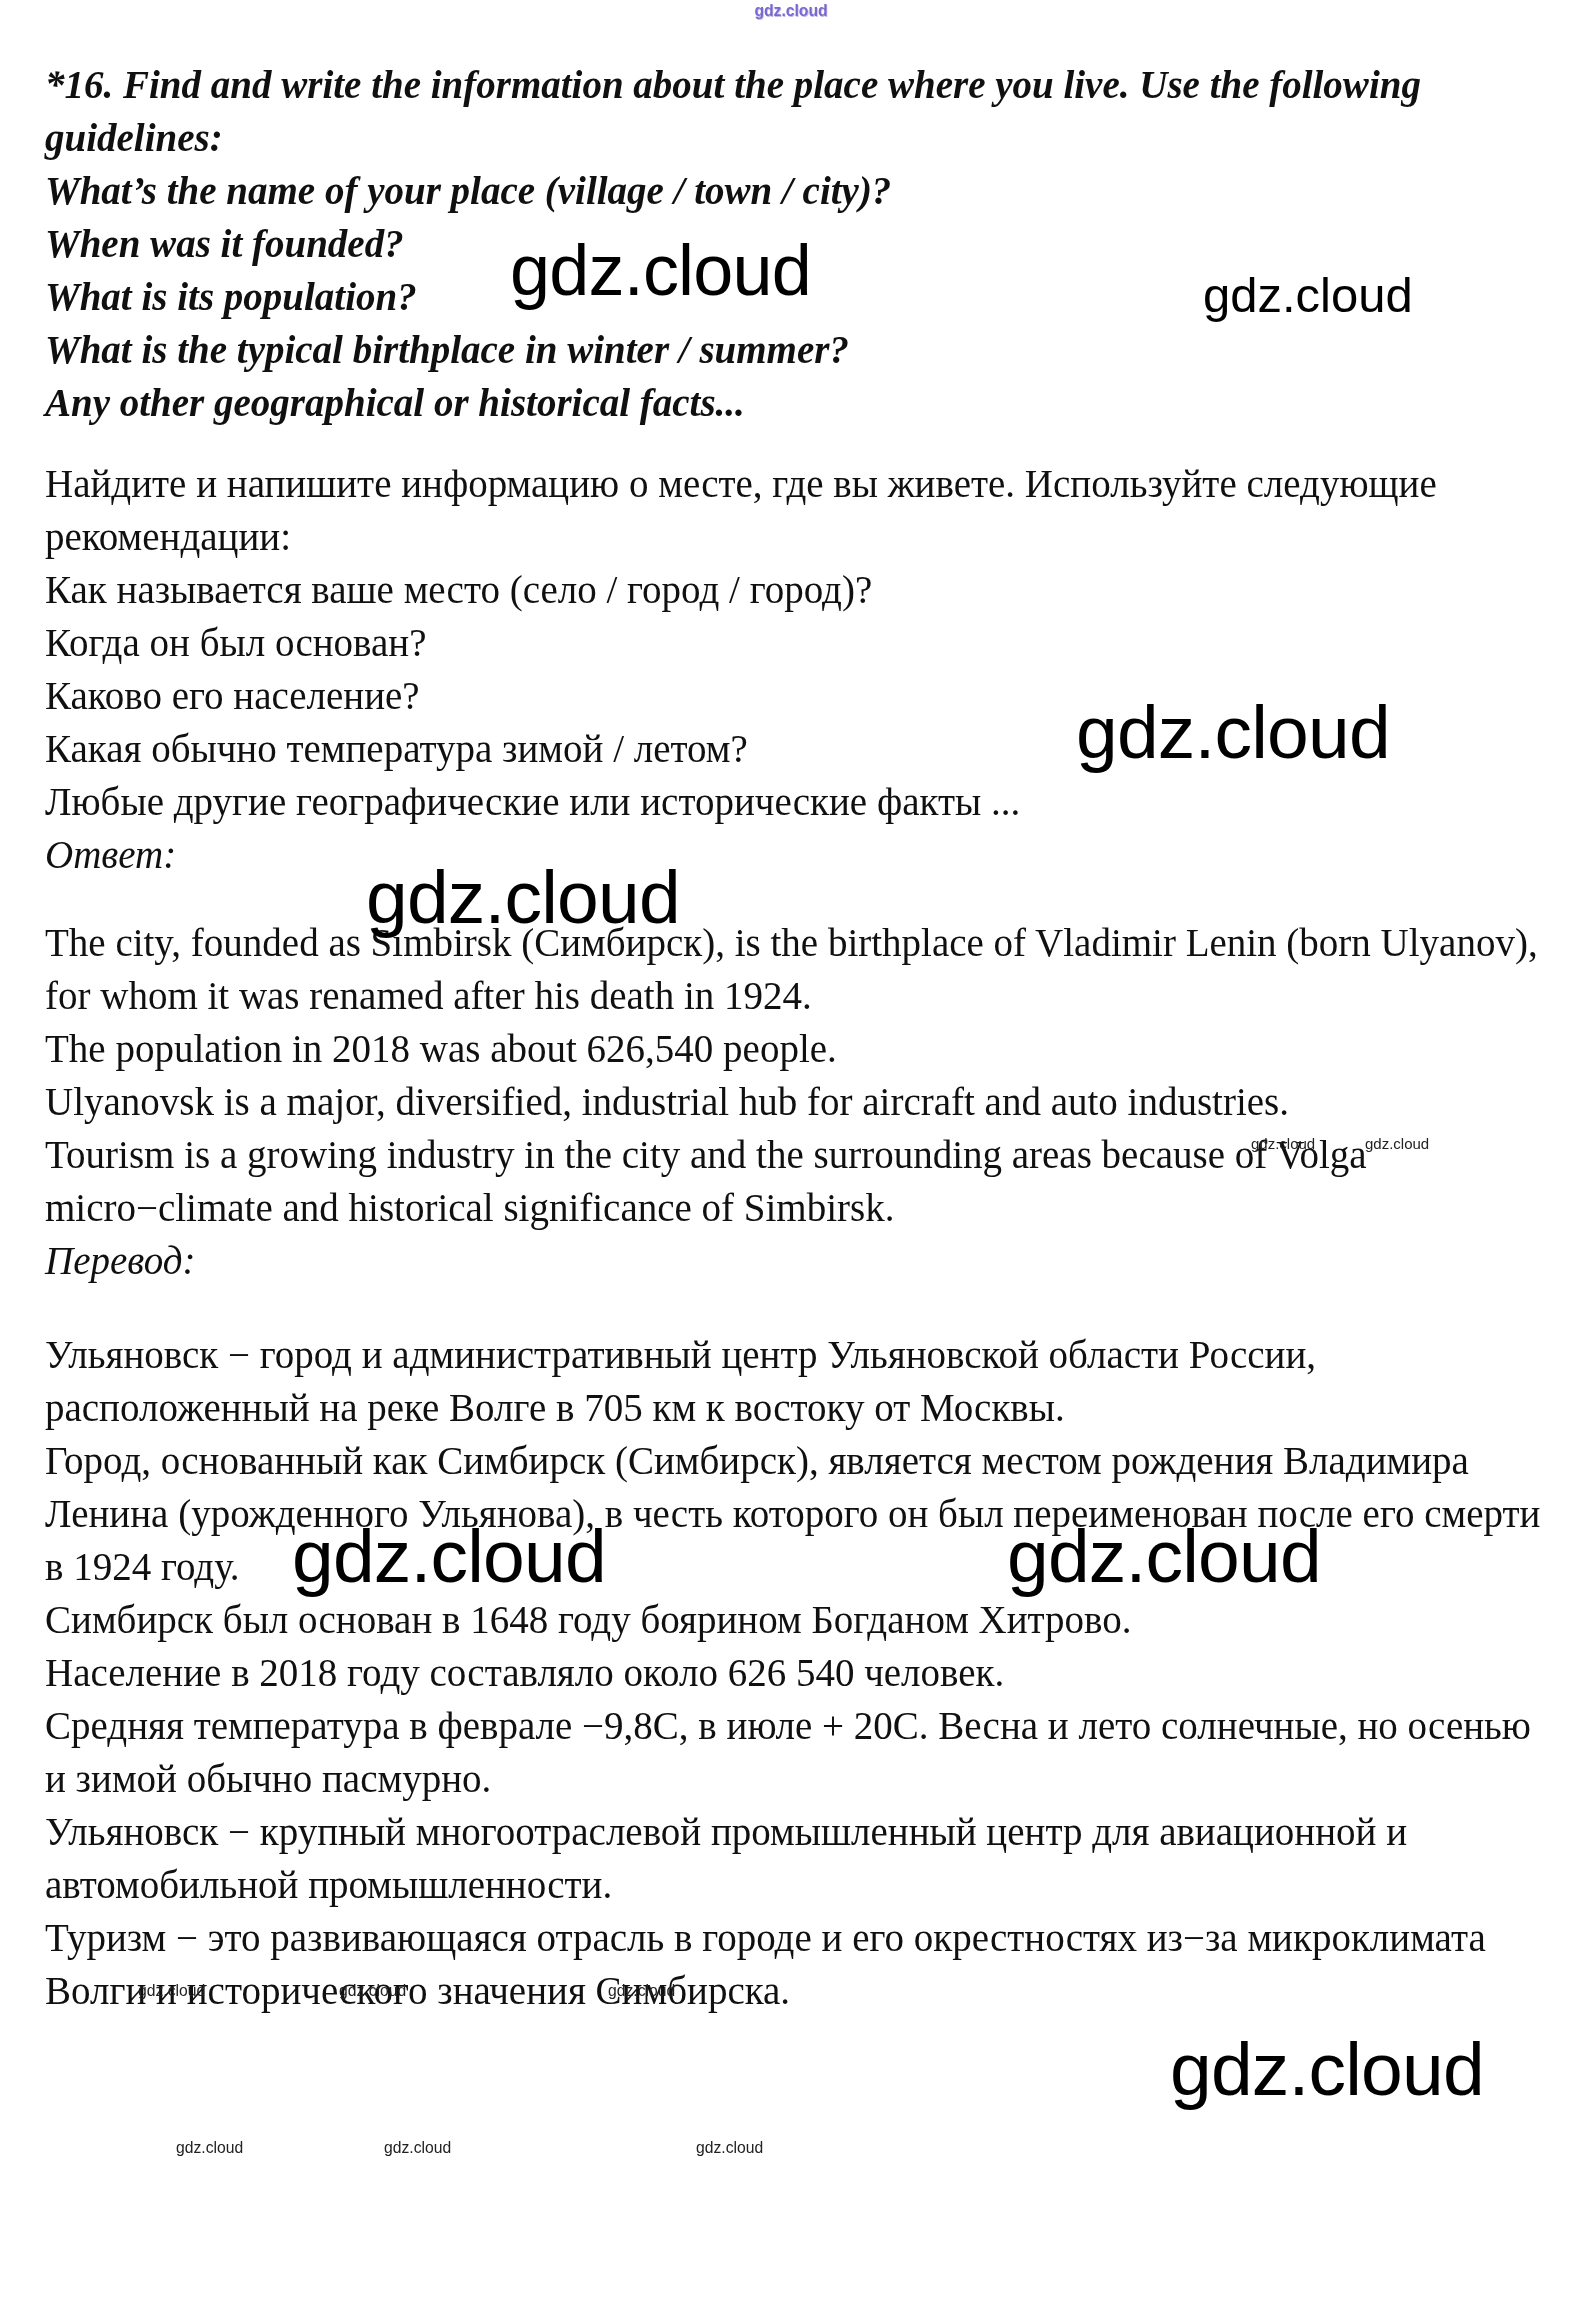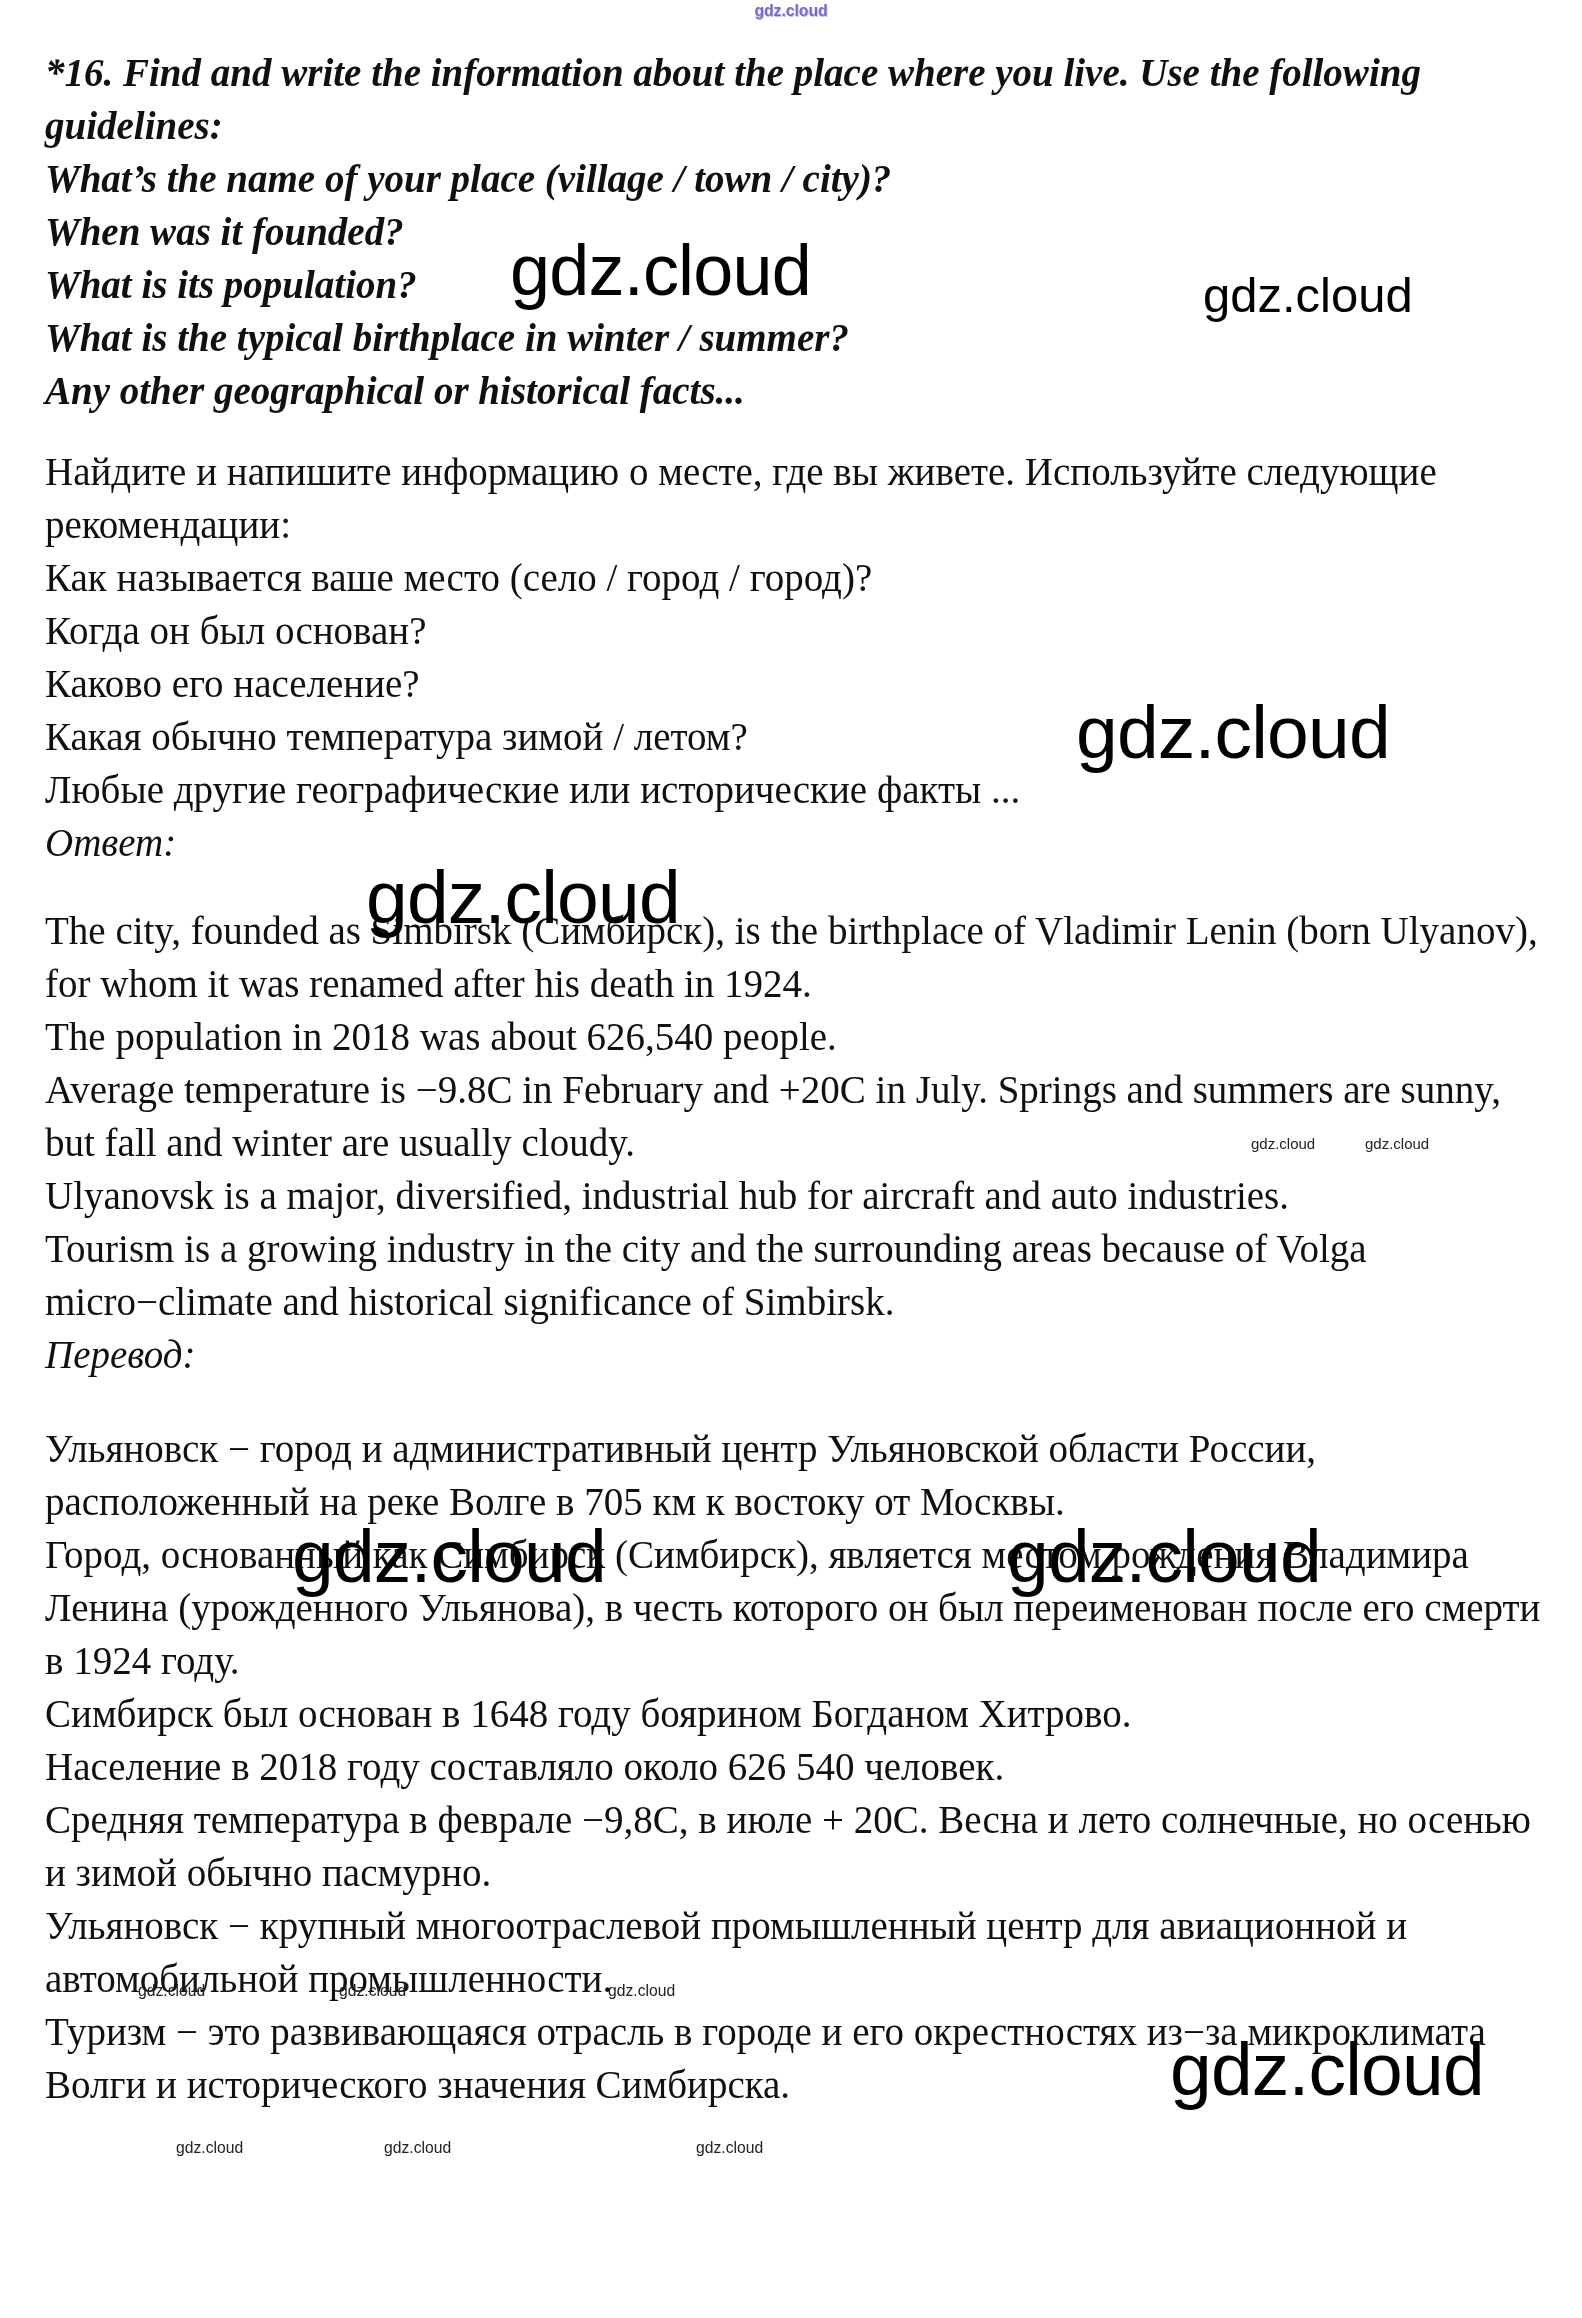--- a/index.html
+++ b/index.html
@@ -8,21 +8,21 @@
     width: 1582px;
     height: 2319px;
     background: #ffffff;
     position: relative;
     overflow: hidden;
   }
   .page {
     position: relative;
     width: 100%;
     height: 100%;
-    padding: 46px 39px 0 45px;
+    padding: 58px 39px 0 45px;
     font-family: "Liberation Serif", serif;
     font-size: 39px;
     line-height: 53px;
     color: #101010;
   }
   .page p { margin: 0; }
 
   .task-en p { font-weight: bold; font-style: italic; }
   .task-ru { margin-top: 28px; }
 
@@ -91,21 +91,20 @@
     <p>Каково его население?</p>
     <p>Какая обычно температура зимой / летом?</p>
     <p>Любые другие географические или исторические факты ...</p>
   </section>
 
   <p class="label answer-label">Ответ:</p>
 
   <section class="answer-block">
     <p>The city, founded as Simbirsk (Симбирск), is the birthplace of Vladimir Lenin (born Ulyanov), for whom it was renamed after his death in 1924.</p>
     <p>The population in 2018 was about 626,540 people.</p>
-    <p>Average temperature is −9.8C in February and +20C in July. Springs and summers are sunny, but fall and winter are usually cloudy.</p>
     <p>Ulyanovsk is a major, diversified, industrial hub for aircraft and auto industries.</p>
     <p>Tourism is a growing industry in the city and the surrounding areas because of Volga micro−climate and historical significance of Simbirsk.</p>
   </section>
 
   <p class="label translation-label">Перевод:</p>
 
   <section class="translation-block">
     <p>Ульяновск − город и административный центр Ульяновской области России, расположенный на реке Волге в 705 км к востоку от Москвы.</p>
     <p>Город, основанный как Симбирск (Симбирск), является местом рождения Владимира Ленина (урожденного Ульянова), в честь которого он был переименован после его смерти в 1924 году.</p>
     <p>Симбирск был основан в 1648 году боярином Богданом Хитрово.</p>

